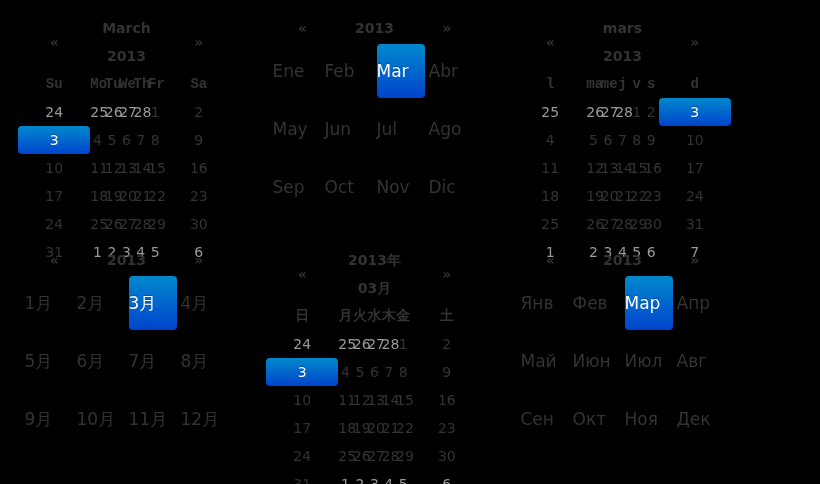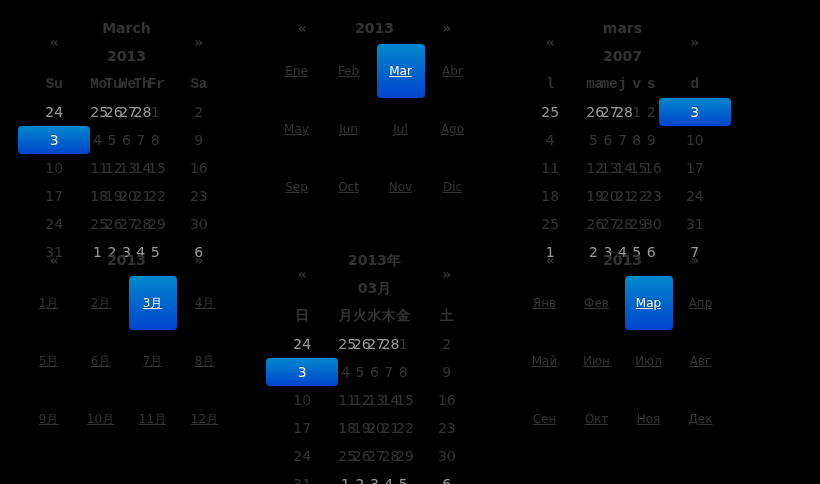--- a/index.html
+++ b/index.html
@@ -70,26 +70,25 @@
     line-height:normal;
     text-align:center;
     padding:1px 0;
   }
   .month{
     display:inline-block;
     width:48px;
     height:54px;
     line-height:54px;
     margin:2px;
-    font-size:12px;
+    font-size:17px;
     color:var(--text);
-    text-align:center;
+    text-align:left;
     cursor:pointer;
     border-radius:4px;
-    text-decoration:underline;
   }
   .month.active{
     background-color:#006dcc;
     background-image:linear-gradient(to bottom,var(--grad-top),var(--grad-bot));
     color:var(--active-text);
     text-shadow:0 -1px 0 rgba(0,0,0,0.25);
   }
 </style>
 </head>
 <body>
@@ -185,21 +184,21 @@
             <td class="dp-months" colspan="7"><span class="month ">Ene</span><span class="month ">Feb</span><span class="month active">Mar</span><span class="month ">Abr</span><span class="month ">May</span><span class="month ">Jun</span><span class="month ">Jul</span><span class="month ">Ago</span><span class="month ">Sep</span><span class="month ">Oct</span><span class="month ">Nov</span><span class="month ">Dic</span></td>
           </tr>
         </tbody>
       </table>
     </div>
     <div class="datepicker" style="left: 510px; top: 10px;">
       <table class="dp-table">
         <thead>
           <tr class="dp-head-row">
             <th class="dp-prev">«</th>
-            <th class="dp-switch" colspan="5">mars 2007</th>
+            <th class="dp-switch" colspan="5">mars 2013</th>
             <th class="dp-next">»</th>
           </tr>
           <tr class="dp-dow-row">
             <th class="dp-dow">l</th>
             <th class="dp-dow">ma</th>
             <th class="dp-dow">me</th>
             <th class="dp-dow">j</th>
             <th class="dp-dow">v</th>
             <th class="dp-dow">s</th>
             <th class="dp-dow">d</th>

